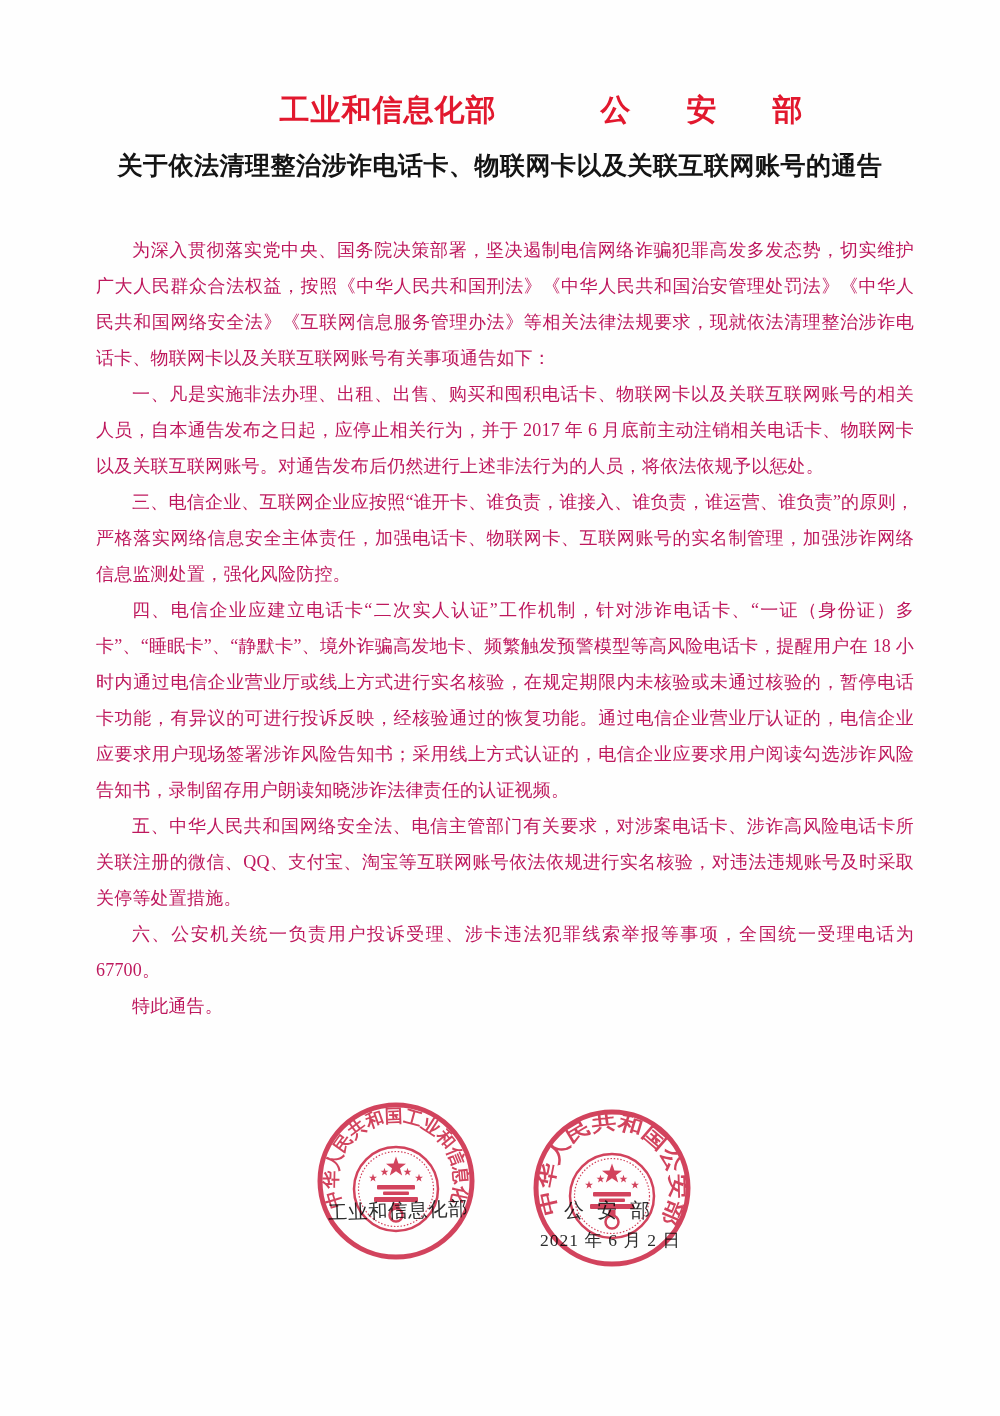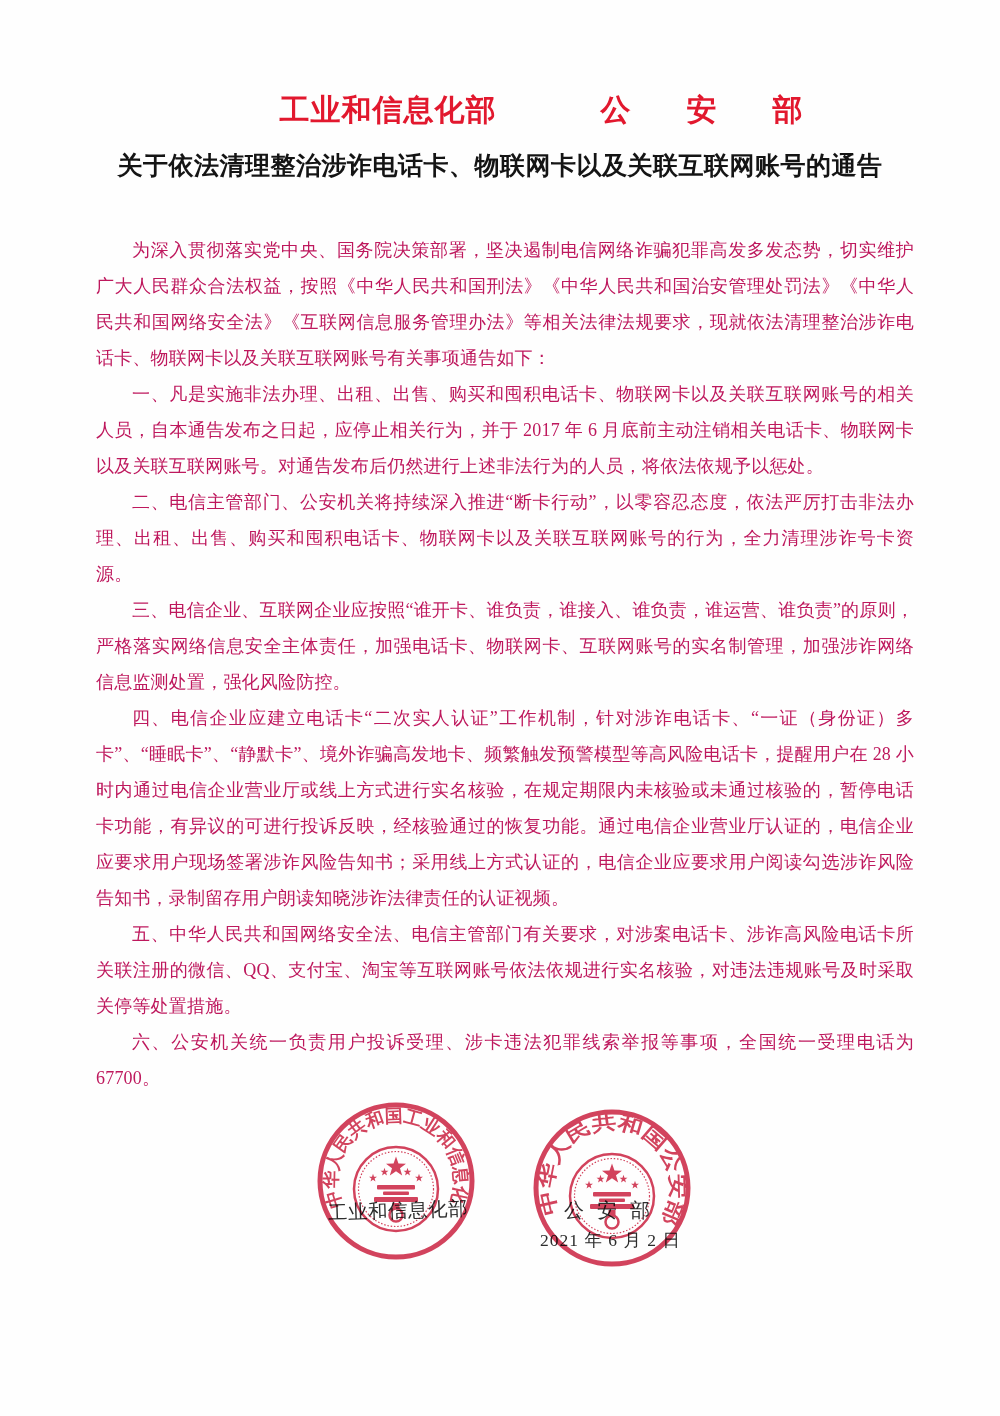--- a/index.html
+++ b/index.html
@@ -78,25 +78,25 @@
 
   <div class="masthead">
     <span class="m1">工业和信息化部</span><span class="m2">公安部</span>
   </div>
 
   <h1 class="doc-title">关于依法清理整治涉诈电话卡、物联网卡以及关联互联网账号的通告</h1>
 
   <div class="body-text">
     <p>为深入贯彻落实党中央、国务院决策部署，坚决遏制电信网络诈骗犯罪高发多发态势，切实维护广大人民群众合法权益，按照《中华人民共和国刑法》《中华人民共和国治安管理处罚法》《中华人民共和国网络安全法》《互联网信息服务管理办法》等相关法律法规要求，现就依法清理整治涉诈电话卡、物联网卡以及关联互联网账号有关事项通告如下：</p>
     <p>一、凡是实施非法办理、出租、出售、购买和囤积电话卡、物联网卡以及关联互联网账号的相关人员，自本通告发布之日起，应停止相关行为，并于 2017 年 6 月底前主动注销相关电话卡、物联网卡以及关联互联网账号。对通告发布后仍然进行上述非法行为的人员，将依法依规予以惩处。</p>
-    <p>二、电信主管部门、公安机关将持续深入推进“断卡行动”，以零容忍态度，依法严厉打击非法办理、出租、出售、购买和囤积电话卡、物联网卡以及关联互联网账号的行为，全力清理涉诈号卡资源。</p>
     <p>三、电信企业、互联网企业应按照“谁开卡、谁负责，谁接入、谁负责，谁运营、谁负责”的原则，严格落实网络信息安全主体责任，加强电话卡、物联网卡、互联网账号的实名制管理，加强涉诈网络信息监测处置，强化风险防控。</p>
-    <p>四、电信企业应建立电话卡“二次实人认证”工作机制，针对涉诈电话卡、“一证（身份证）多卡”、“睡眠卡”、“静默卡”、境外诈骗高发地卡、频繁触发预警模型等高风险电话卡，提醒用户在 28 小时内通过电信企业营业厅或线上方式进行实名核验，在规定期限内未核验或未通过核验的，暂停电话卡功能，有异议的可进行投诉反映，经核验通过的恢复功能。通过电信企业营业厅认证的，电信企业应要求用户现场签署涉诈风险告知书；采用线上方式认证的，电信企业应要求用户阅读勾选涉诈风险告知书，录制留存用户朗读知晓涉诈法律责任的认证视频。</p>
+    <p>四、电信企业应建立电话卡“二次实人认证”工作机制，针对涉诈电话卡、“一证（身份证）多卡”、“睡眠卡”、“静默卡”、境外诈骗高发地卡、频繁触发预警模型等高风险电话卡，提醒用户在 18 小时内通过电信企业营业厅或线上方式进行实名核验，在规定期限内未核验或未通过核验的，暂停电话卡功能，有异议的可进行投诉反映，经核验通过的恢复功能。通过电信企业营业厅认证的，电信企业应要求用户现场签署涉诈风险告知书；采用线上方式认证的，电信企业应要求用户阅读勾选涉诈风险告知书，录制留存用户朗读知晓涉诈法律责任的认证视频。</p>
     <p>五、中华人民共和国网络安全法、电信主管部门有关要求，对涉案电话卡、涉诈高风险电话卡所关联注册的微信、QQ、支付宝、淘宝等互联网账号依法依规进行实名核验，对违法违规账号及时采取关停等处置措施。</p>
     <p>六、公安机关统一负责用户投诉受理、涉卡违法犯罪线索举报等事项，全国统一受理电话为 67700。</p>
+    <p>特此通告。</p>
   </div>
 
   <div class="sig sig-left">工业和信息化部</div>
   <div class="sig sig-right">公安部</div>
   <div class="sig date-line">2021 年 6 月 2 日</div>
 
   <svg class="seal seal-left" width="160" height="160" viewBox="0 0 160 160" style="color:#d03450">
     <defs>
       <path id="star" d="M0,-10 L2.35,-3.24 L9.51,-3.09 L3.8,1.24 L5.88,8.09 L0,4 L-5.88,8.09 L-3.8,1.24 L-9.51,-3.09 L-2.35,-3.24 Z"></path>
       <path id="arc-left" d="M 26.5 104.9 A 59 59 0 1 1 133.5 104.9" fill="none"></path>

